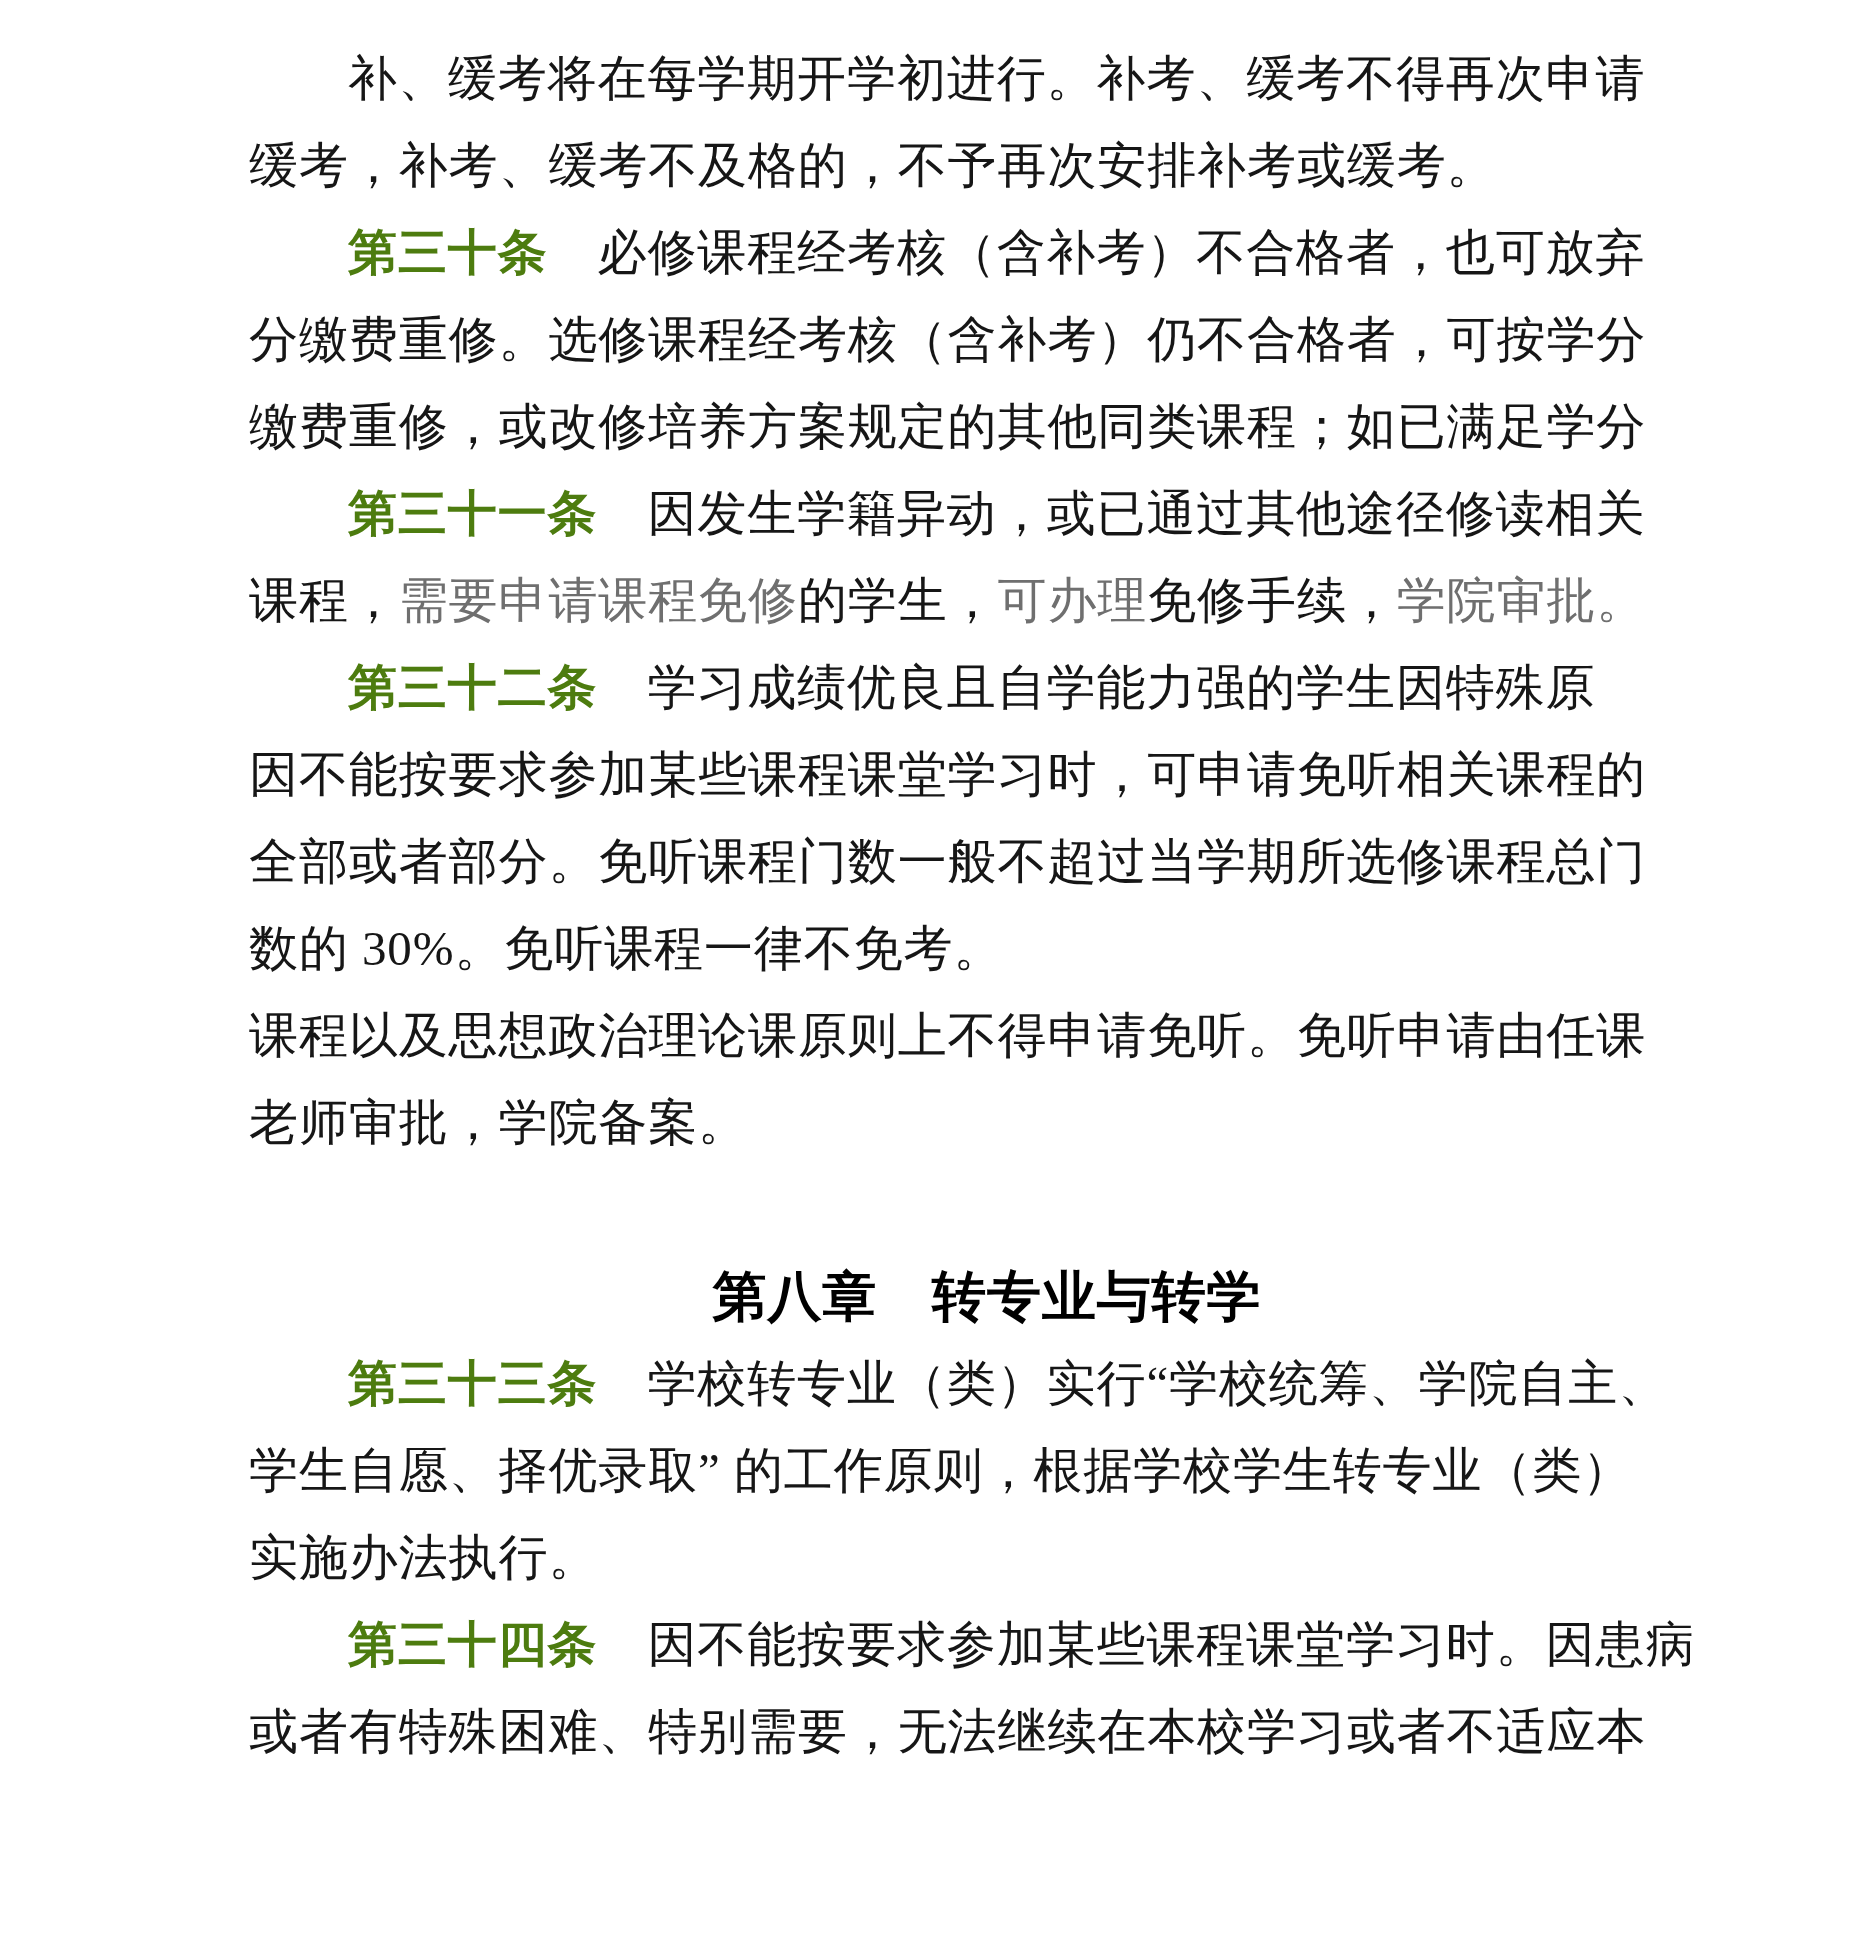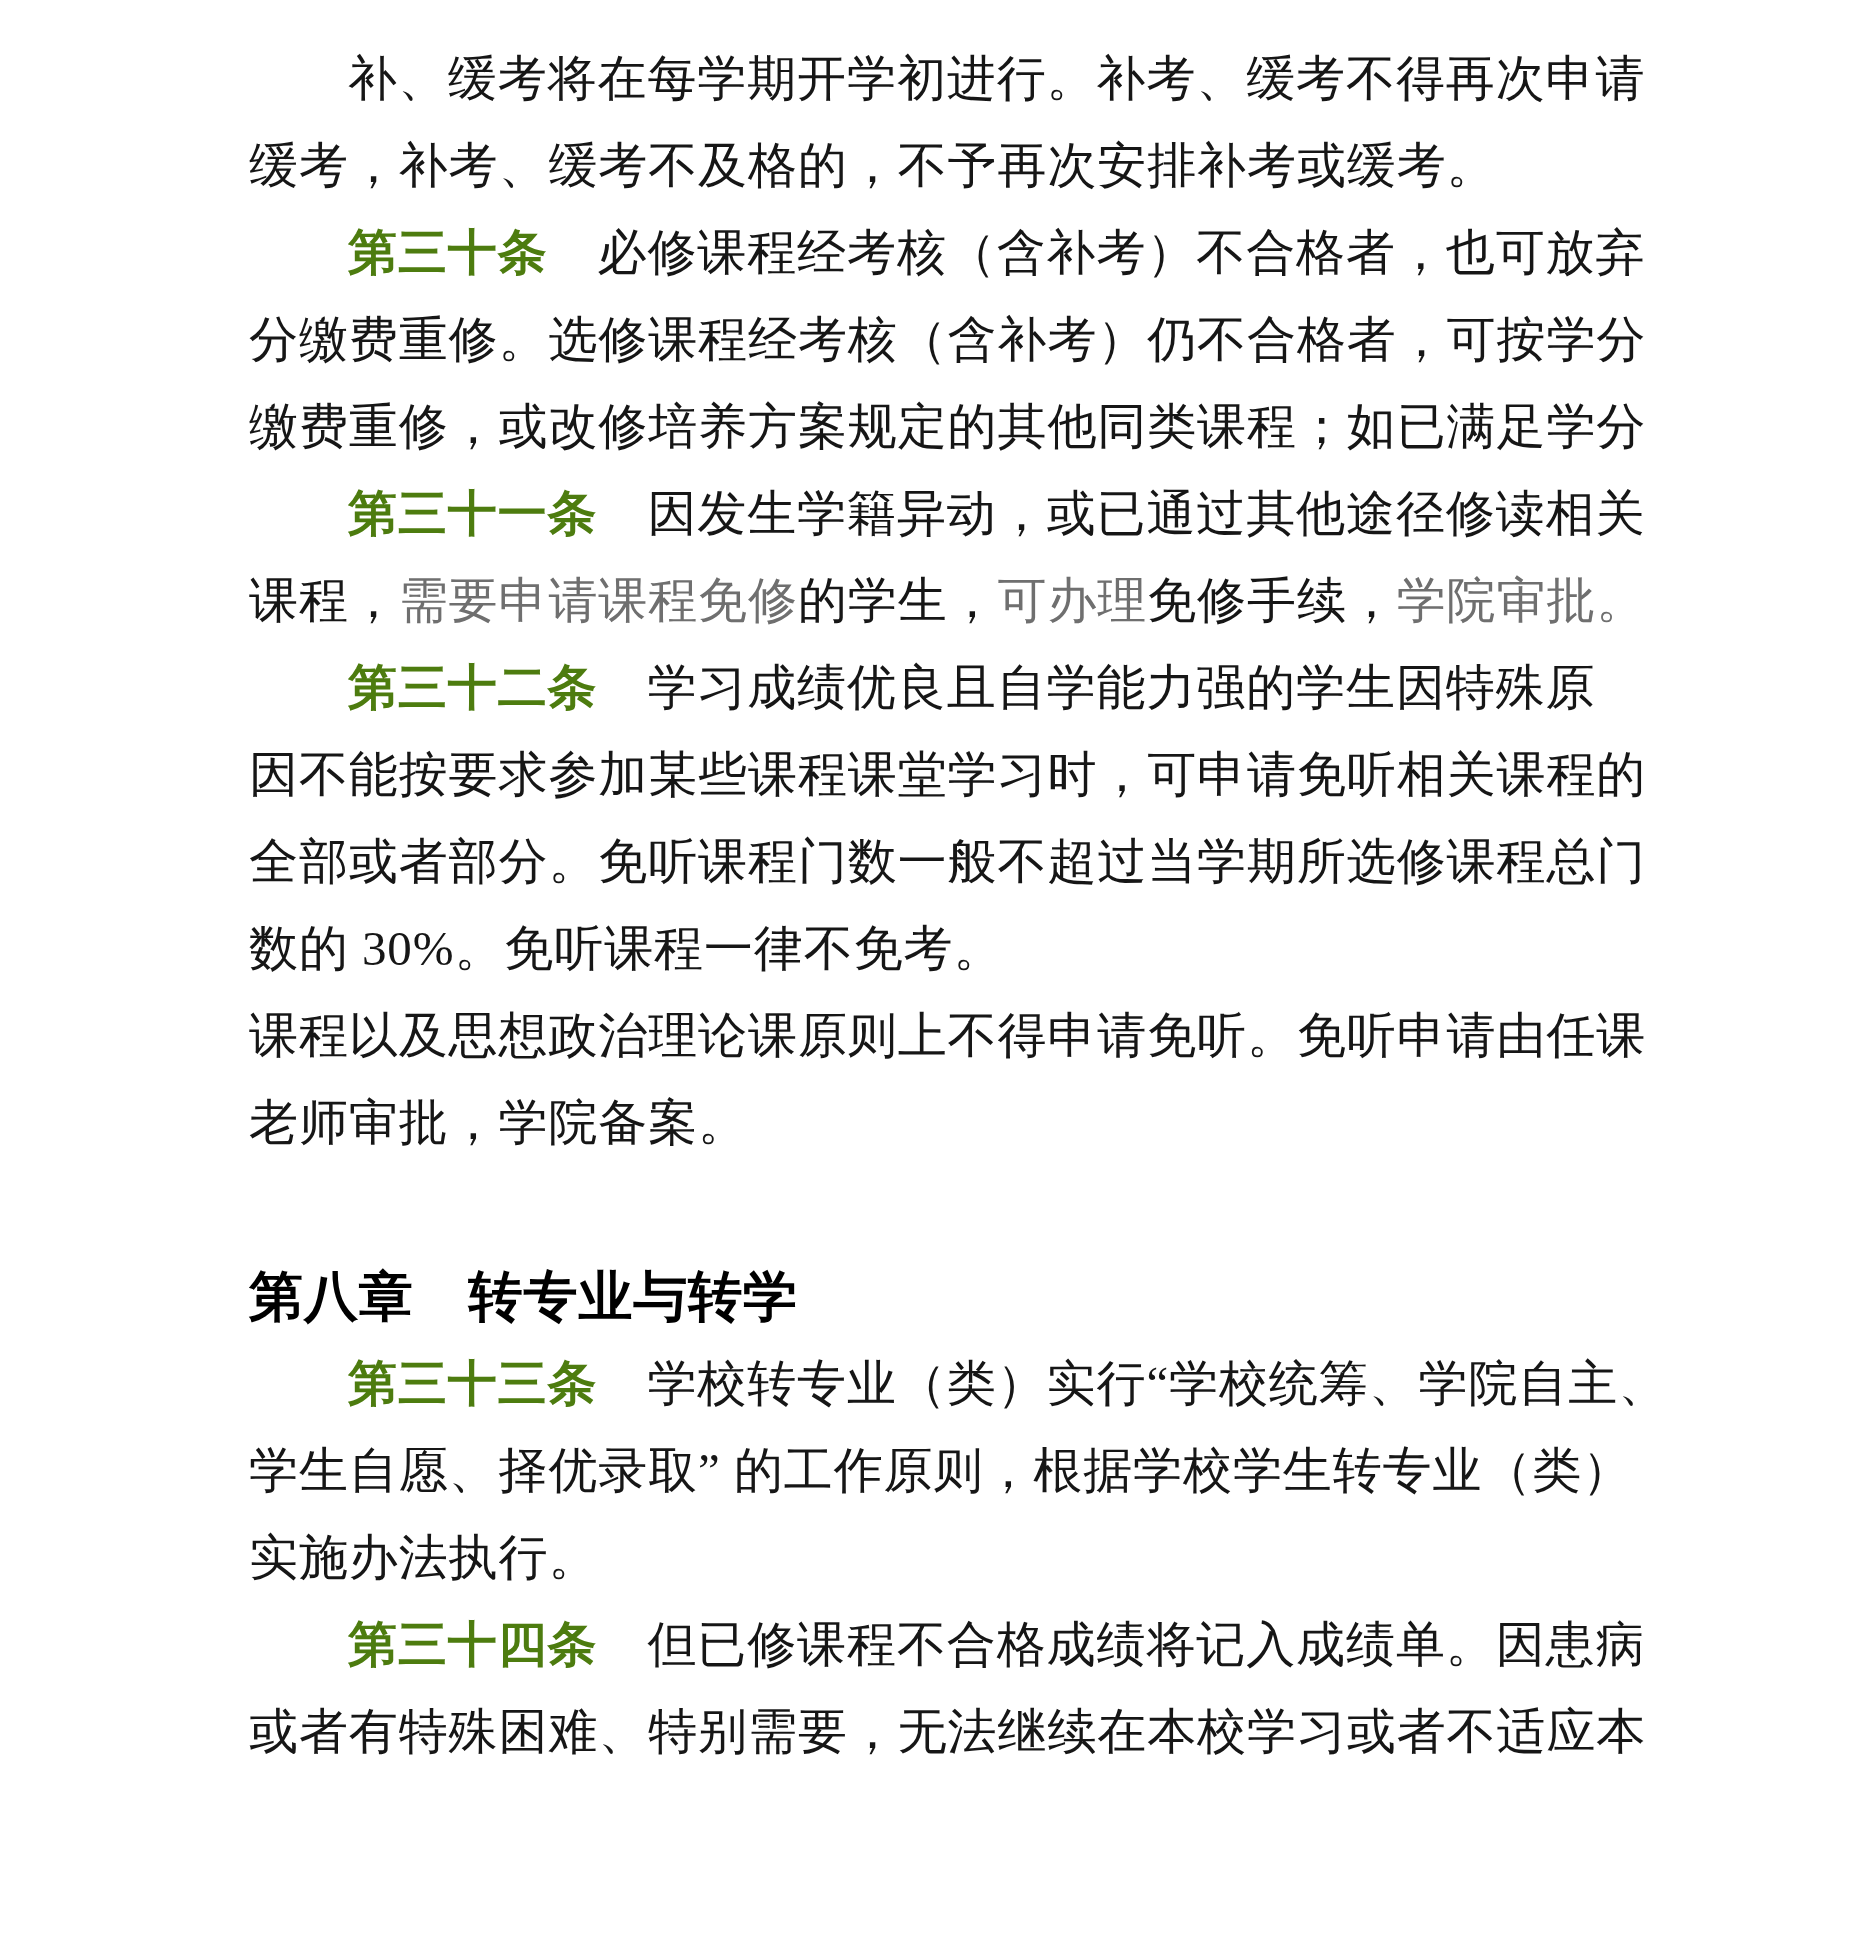--- a/index.html
+++ b/index.html
@@ -27,21 +27,21 @@
     height:87px;
     line-height:87px;
     font-size:49px;
     color:var(--body_text);
     white-space:nowrap;
     letter-spacing:0.9px;
   }
   .line.indent{ padding-left:99px; }
   .line.blank{ height:87px; }
   .line.chapter{
-    text-align:left;
+    text-align:center;
     font-family:"Liberation Sans", sans-serif;
     font-weight:700;
     font-size:54px;
     color:#000000;
   }
   .seg-bold{ font-weight:700; color:#4d7c0f; }
   .seg-gray{ color:var(--gray_text); }
 </style>
 </head>
 <body>
@@ -59,17 +59,17 @@
       <div class="line body"><span class="seg-normal">因不能按要求参加某些课程课堂学习时，可申请免听相关课程的</span></div>
       <div class="line body"><span class="seg-normal">全部或者部分。免听课程门数一般不超过当学期所选修课程总门</span></div>
       <div class="line body"><span class="seg-normal">数的 30%。免听课程一律不免考。</span></div>
       <div class="line body"><span class="seg-normal">课程以及思想政治理论课原则上不得申请免听。免听申请由任课</span></div>
       <div class="line body"><span class="seg-normal">老师审批，学院备案。</span></div>
       <div class="line blank"></div>
       <div class="line chapter"><span class="seg-chapter">第八章　转专业与转学</span></div>
       <div class="line body indent"><span class="seg-bold">第三十三条</span><span class="seg-normal">　学校转专业（类）实行“学校统筹、学院自主、</span></div>
       <div class="line body"><span class="seg-normal">学生自愿、择优录取” 的工作原则，根据学校学生转专业（类）</span></div>
       <div class="line body"><span class="seg-normal">实施办法执行。</span></div>
-      <div class="line body indent"><span class="seg-bold">第三十四条</span><span class="seg-normal">　但已修课程不合格成绩将记入成绩单。因患病</span></div>
+      <div class="line body indent"><span class="seg-bold">第三十四条</span><span class="seg-normal">　因不能按要求参加某些课程课堂学习时。因患病</span></div>
       <div class="line body"><span class="seg-normal">或者有特殊困难、特别需要，无法继续在本校学习或者不适应本</span></div>
     </div>
 </div>
 
 
 </body></html>

